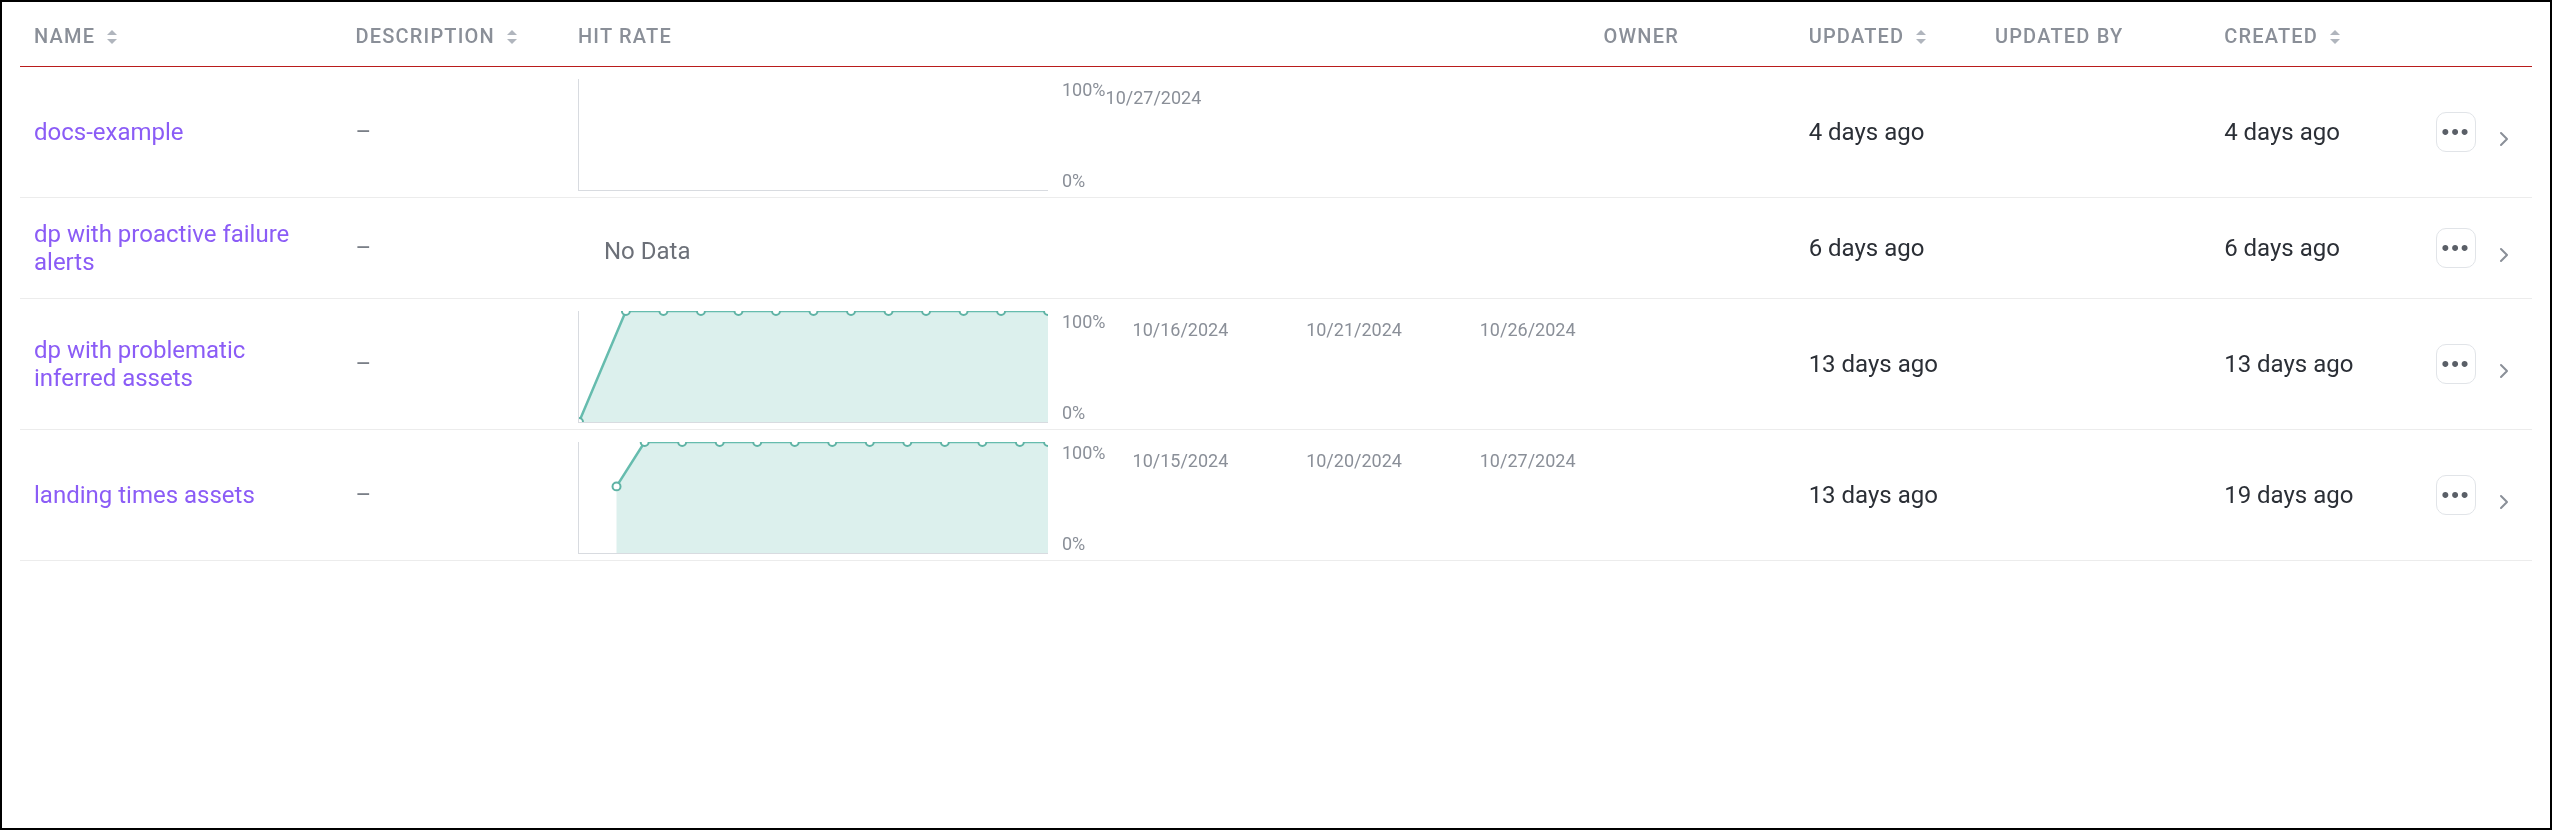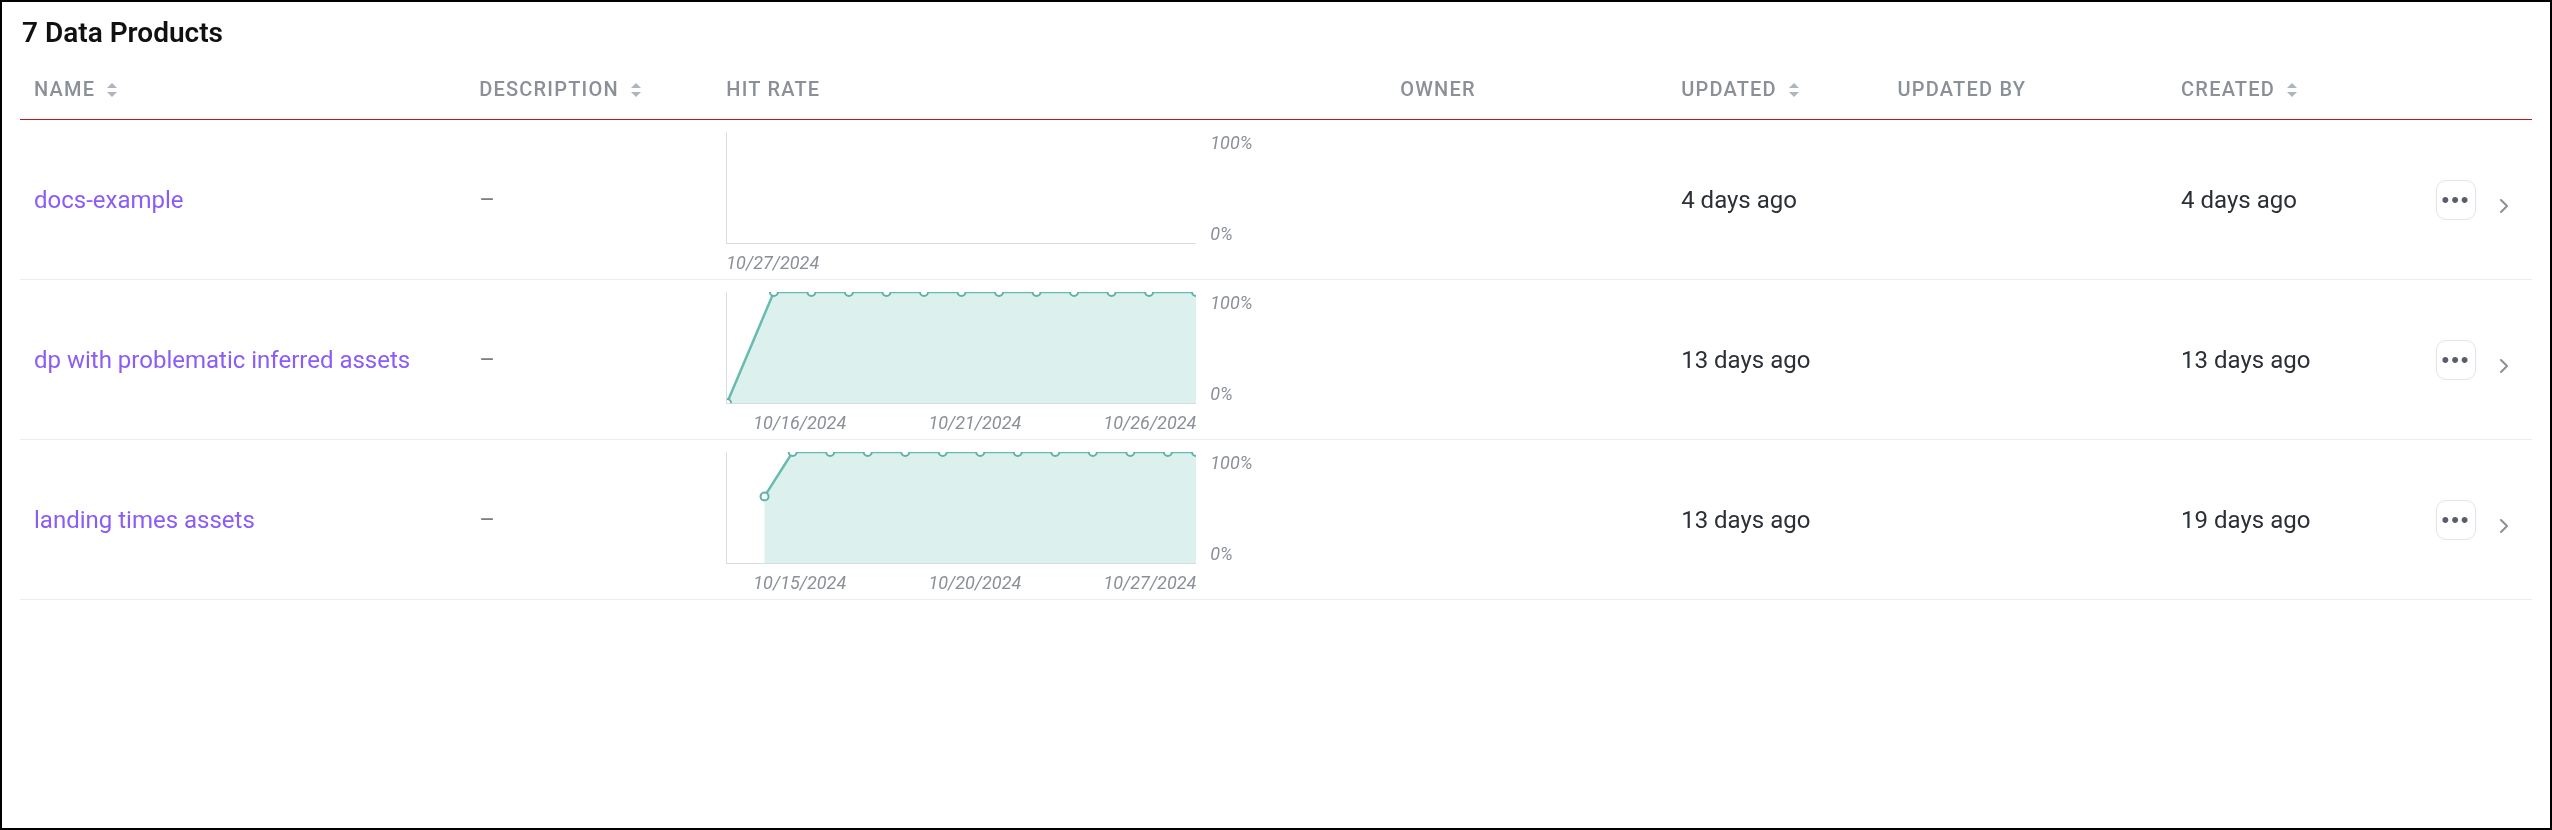--- a/index.html
+++ b/index.html
@@ -54,21 +54,21 @@
     font-size: 24px;
     color: #2b2f36;
     vertical-align: middle;
   }
   td.name-cell { font-weight: 400; color: #8b5cf6; }
   td.desc-cell { color: #7a7f87; }
   td.hitrate-cell { padding-top: 12px; padding-bottom: 6px; }
   .nodata { color: #6c7078; font-size: 24px; padding-left: 26px; }
 
   
-  .spark-wrap { display: flex; flex-direction: column; font-style: italic; }
+  .spark-wrap { display: flex; flex-direction: row; }
   .spark-row { display: flex; align-items: stretch; }
   .spark-box {
     position: relative;
     width: 470px; height: 112px;
     border-left: 1px solid #d8dbe0;
     border-bottom: 1px solid #d8dbe0;
   }
   .spark-svg { position: absolute; inset: 0; width: 100%; height: 100%; }
   .spark-area { fill: rgba(116,196,185,0.25); stroke: none; }
   .spark-line { fill: none; stroke: #66bcae; stroke-width: 2.5; }
@@ -119,21 +119,20 @@
   .col-owner   { width: 290px; }
   .col-updated { width: 220px; }
   .col-updby   { width: 290px; }
   .col-created { width: 250px; }
   .col-actions { width: 110px; }
 </style>
 </head>
 <body>
 
 <div class="container">
-  <h2 class="page-title">7 Data Products</h2>
 
   <table class="table">
     <colgroup>
       <col class="col-name">
         <col class="col-desc">
         <col class="col-hit">
       <col class="col-owner">
         <col class="col-updated">
         <col class="col-updby">
       <col class="col-created">
@@ -184,20 +183,36 @@
               </div>
               <div class="spark-xlabels single">
                 <span>10/27/2024</span>
               </div>
             </div>
           </td>
           <td></td>
           <td>4 days ago</td>
           <td></td>
           <td>4 days ago</td>
+          <td class="actions-cell"><button class="icon-btn more">
+              <span>•••</span>
+            </button><span class="chevron"><svg viewBox="0 0 16 16">
+                <path d="M5 2 L11 8 L5 14" fill="none" stroke="currentColor" stroke-width="2" stroke-linecap="round" stroke-linejoin="round"></path>
+              </svg></span></td>
+        </tr>
+        <tr>
+          <td class="name-cell">dp with proactive failure alerts</td>
+          <td class="desc-cell">–</td>
+          <td class="hitrate-cell">
+            <div class="nodata">No Data</div>
+          </td>
+          <td></td>
+          <td>6 days ago</td>
+          <td></td>
+          <td>6 days ago</td>
           <td class="actions-cell"><button class="icon-btn more">
               <span>•••</span>
             </button><span class="chevron"><svg viewBox="0 0 16 16">
                 <path d="M5 2 L11 8 L5 14" fill="none" stroke="currentColor" stroke-width="2" stroke-linecap="round" stroke-linejoin="round"></path>
               </svg></span></td>
         </tr>
         <tr>
           <td class="name-cell">dp with problematic inferred assets</td>
           <td class="desc-cell">–</td>
           <td class="hitrate-cell">

